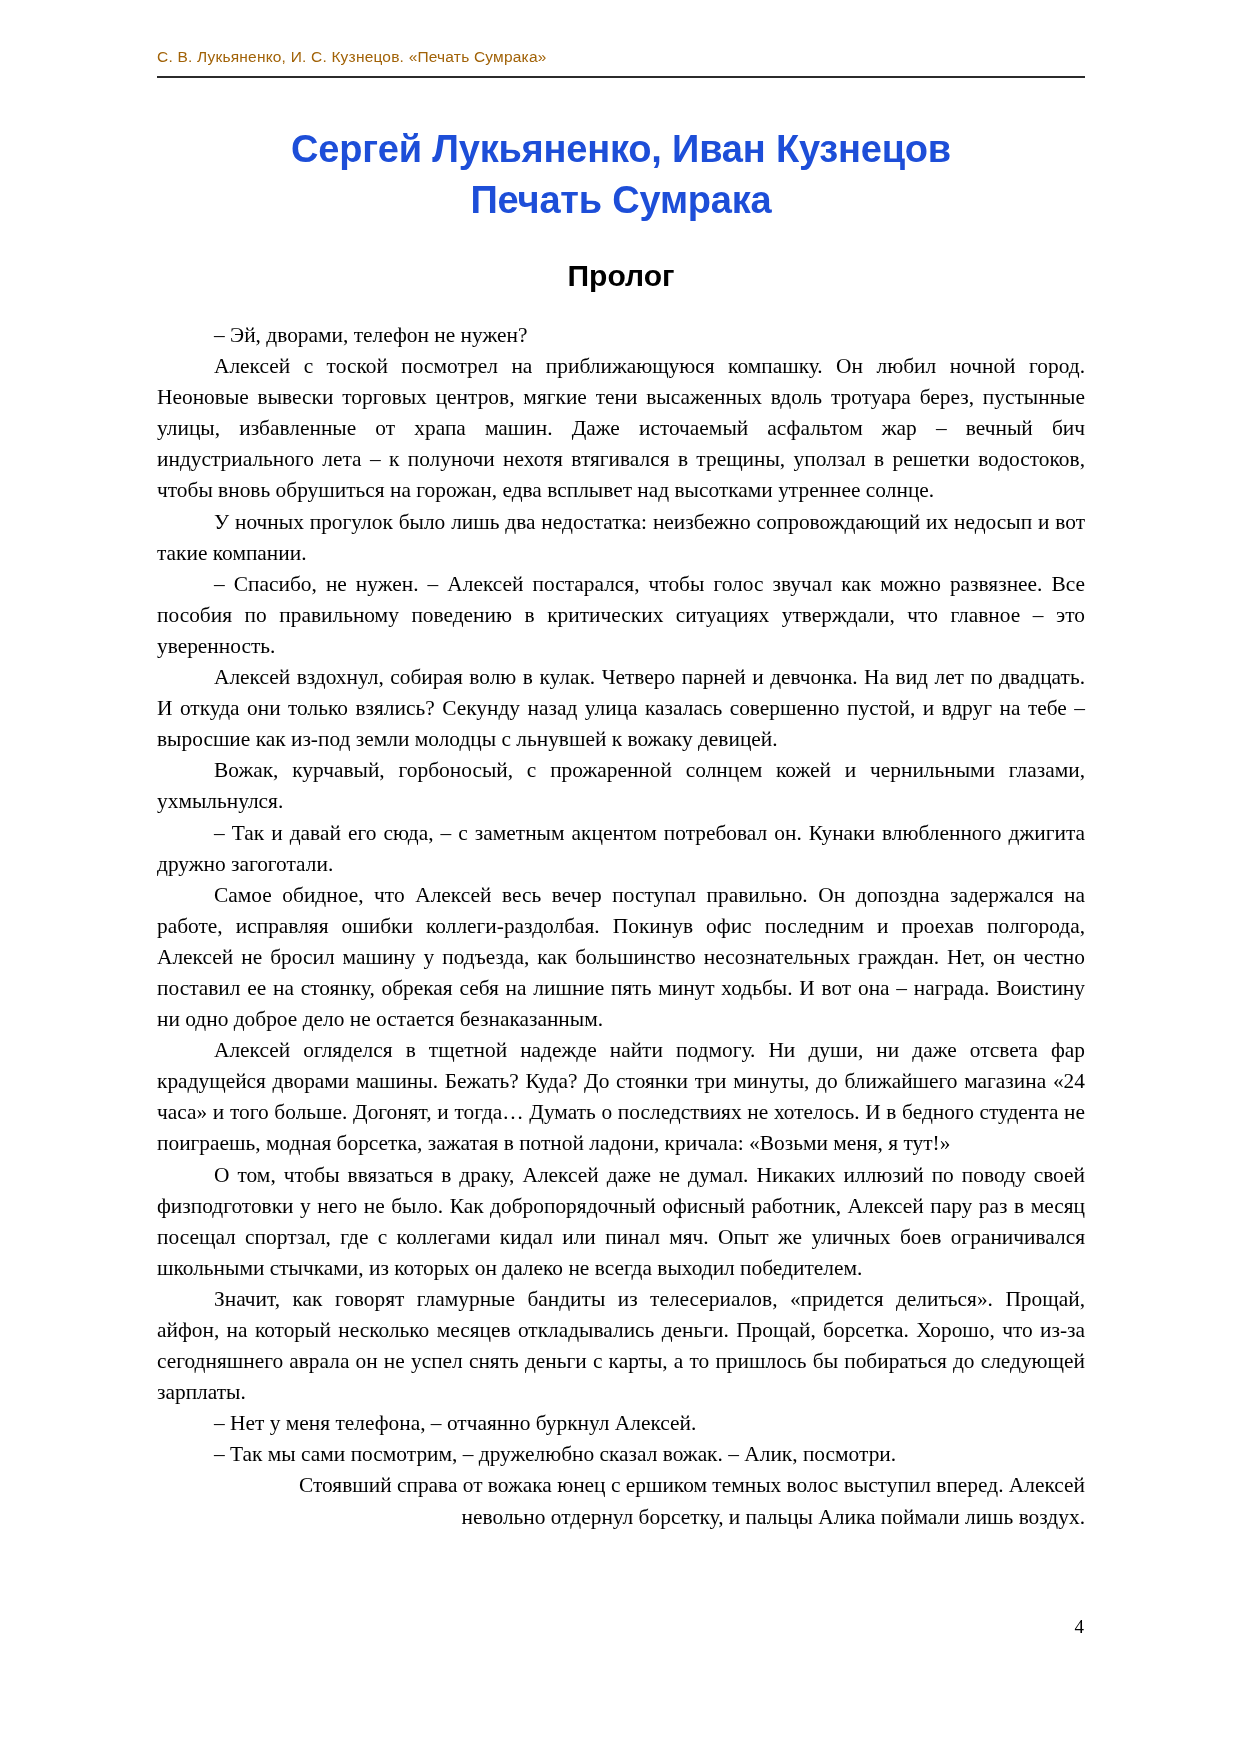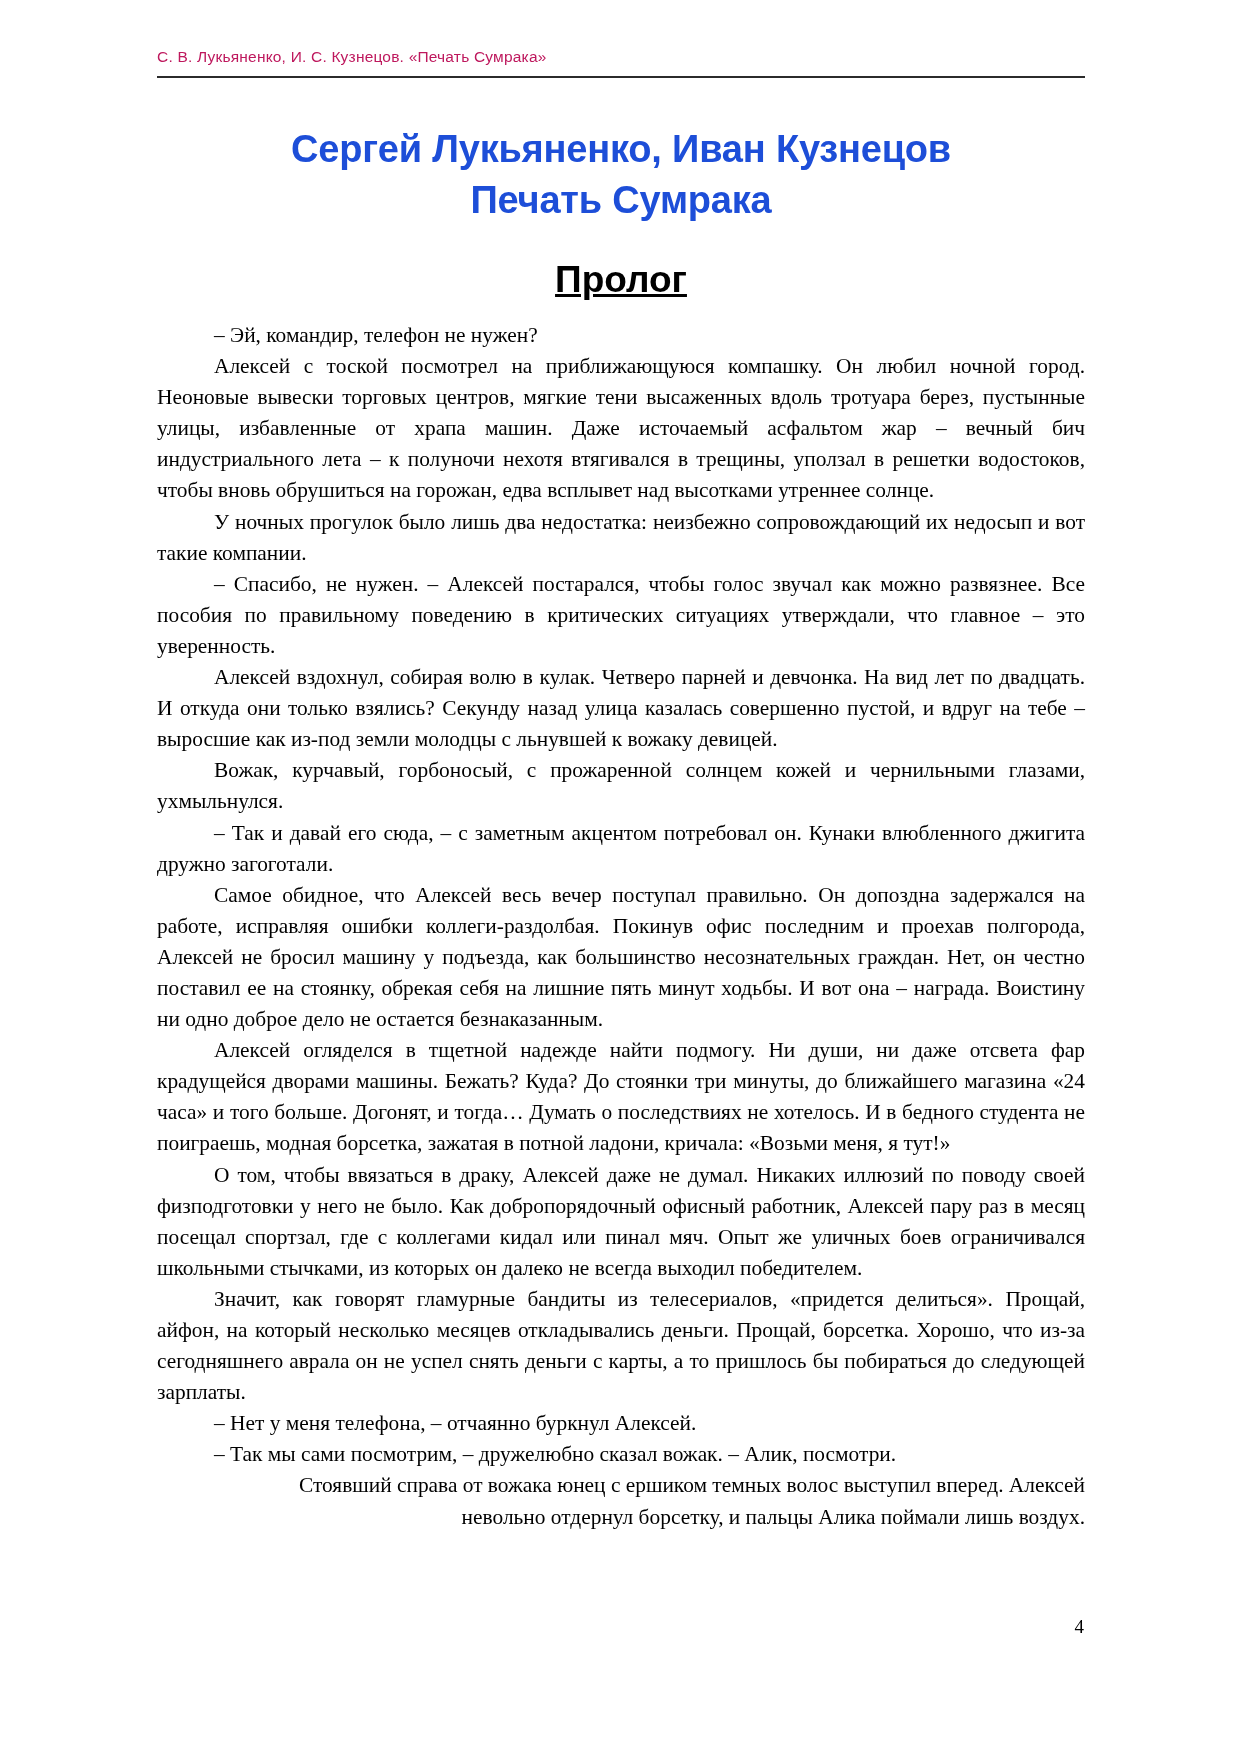--- a/index.html
+++ b/index.html
@@ -23,21 +23,21 @@
 
   
   .running-head {
     position: absolute;
     left: 157px;
     top: 48px;
     width: 927px;
     font-family: "Liberation Sans", "DejaVu Sans", sans-serif;
     font-size: 15.5px;
     letter-spacing: 0.2px;
-    color: #be185d;
+    color: #a16207;
     white-space: nowrap;
   }
 
   .header-rule {
     position: absolute;
     left: 157px;
     top: 76px;
     width: 928px;
     height: 2px;
     background: #2b2b2b;
@@ -64,22 +64,21 @@
   }
 
   .section-heading {
     position: absolute;
     left: 157px;
     top: 259px;
     width: 928px;
     text-align: center;
     font-family: "Liberation Sans", "DejaVu Sans", sans-serif;
     font-weight: bold;
-    font-size: 37px;
-    text-decoration: underline;
+    font-size: 30px;
   }
 
   
   .body-text {
     position: absolute;
     left: 157px;
     top: 320px;
     width: 928px;
     font-size: 21.4px;
     line-height: 31.1px;
@@ -117,21 +116,21 @@
   <div class="header-rule"></div>
 
   <div class="title-block">
     <div class="book-authors">Сергей Лукьяненко, Иван Кузнецов</div>
     <div class="book-title">Печать Сумрака</div>
   </div>
 
   <div class="section-heading">Пролог</div>
 
   <div class="body-text">
-      <p>– Эй, командир, телефон не нужен?</p>
+      <p>– Эй, дворами, телефон не нужен?</p>
       <p>Алексей с тоской посмотрел на приближающуюся компашку. Он любил ночной город. Неоновые вывески торговых центров, мягкие тени высаженных вдоль тротуара берез, пустынные улицы, избавленные от храпа машин. Даже источаемый асфальтом жар – вечный бич индустриального лета – к полуночи нехотя втягивался в трещины, уползал в решетки водостоков, чтобы вновь обрушиться на горожан, едва всплывет над высотками утреннее солнце.</p>
       <p>У ночных прогулок было лишь два недостатка: неизбежно сопровождающий их недосып и вот такие компании.</p>
       <p>– Спасибо, не нужен. – Алексей постарался, чтобы голос звучал как можно развязнее. Все пособия по правильному поведению в критических ситуациях утверждали, что главное – это уверенность.</p>
       <p>Алексей вздохнул, собирая волю в кулак. Четверо парней и девчонка. На вид лет по двадцать. И откуда они только взялись? Секунду назад улица казалась совершенно пустой, и вдруг на тебе – выросшие как из-под земли молодцы с льнувшей к вожаку девицей.</p>
       <p>Вожак, курчавый, горбоносый, с прожаренной солнцем кожей и чернильными глазами, ухмыльнулся.</p>
       <p>– Так и давай его сюда, – с заметным акцентом потребовал он. Кунаки влюбленного джигита дружно загоготали.</p>
       <p>Самое обидное, что Алексей весь вечер поступал правильно. Он допоздна задержался на работе, исправляя ошибки коллеги-раздолбая. Покинув офис последним и проехав полгорода, Алексей не бросил машину у подъезда, как большинство несознательных граждан. Нет, он честно поставил ее на стоянку, обрекая себя на лишние пять минут ходьбы. И вот она – награда. Воистину ни одно доброе дело не остается безнаказанным.</p>
       <p>Алексей огляделся в тщетной надежде найти подмогу. Ни души, ни даже отсвета фар крадущейся дворами машины. Бежать? Куда? До стоянки три минуты, до ближайшего магазина «24 часа» и того больше. Догонят, и тогда… Думать о последствиях не хотелось. И в бедного студента не поиграешь, модная борсетка, зажатая в потной ладони, кричала: «Возьми меня, я тут!»</p>
       <p>О том, чтобы ввязаться в драку, Алексей даже не думал. Никаких иллюзий по поводу своей физподготовки у него не было. Как добропорядочный офисный работник, Алексей пару раз в месяц посещал спортзал, где с коллегами кидал или пинал мяч. Опыт же уличных боев ограничивался школьными стычками, из которых он далеко не всегда выходил победителем.</p>
       <p>Значит, как говорят гламурные бандиты из телесериалов, «придется делиться». Прощай, айфон, на который несколько месяцев откладывались деньги. Прощай, борсетка. Хорошо, что из-за сегодняшнего аврала он не успел снять деньги с карты, а то пришлось бы побираться до следующей зарплаты.</p>

